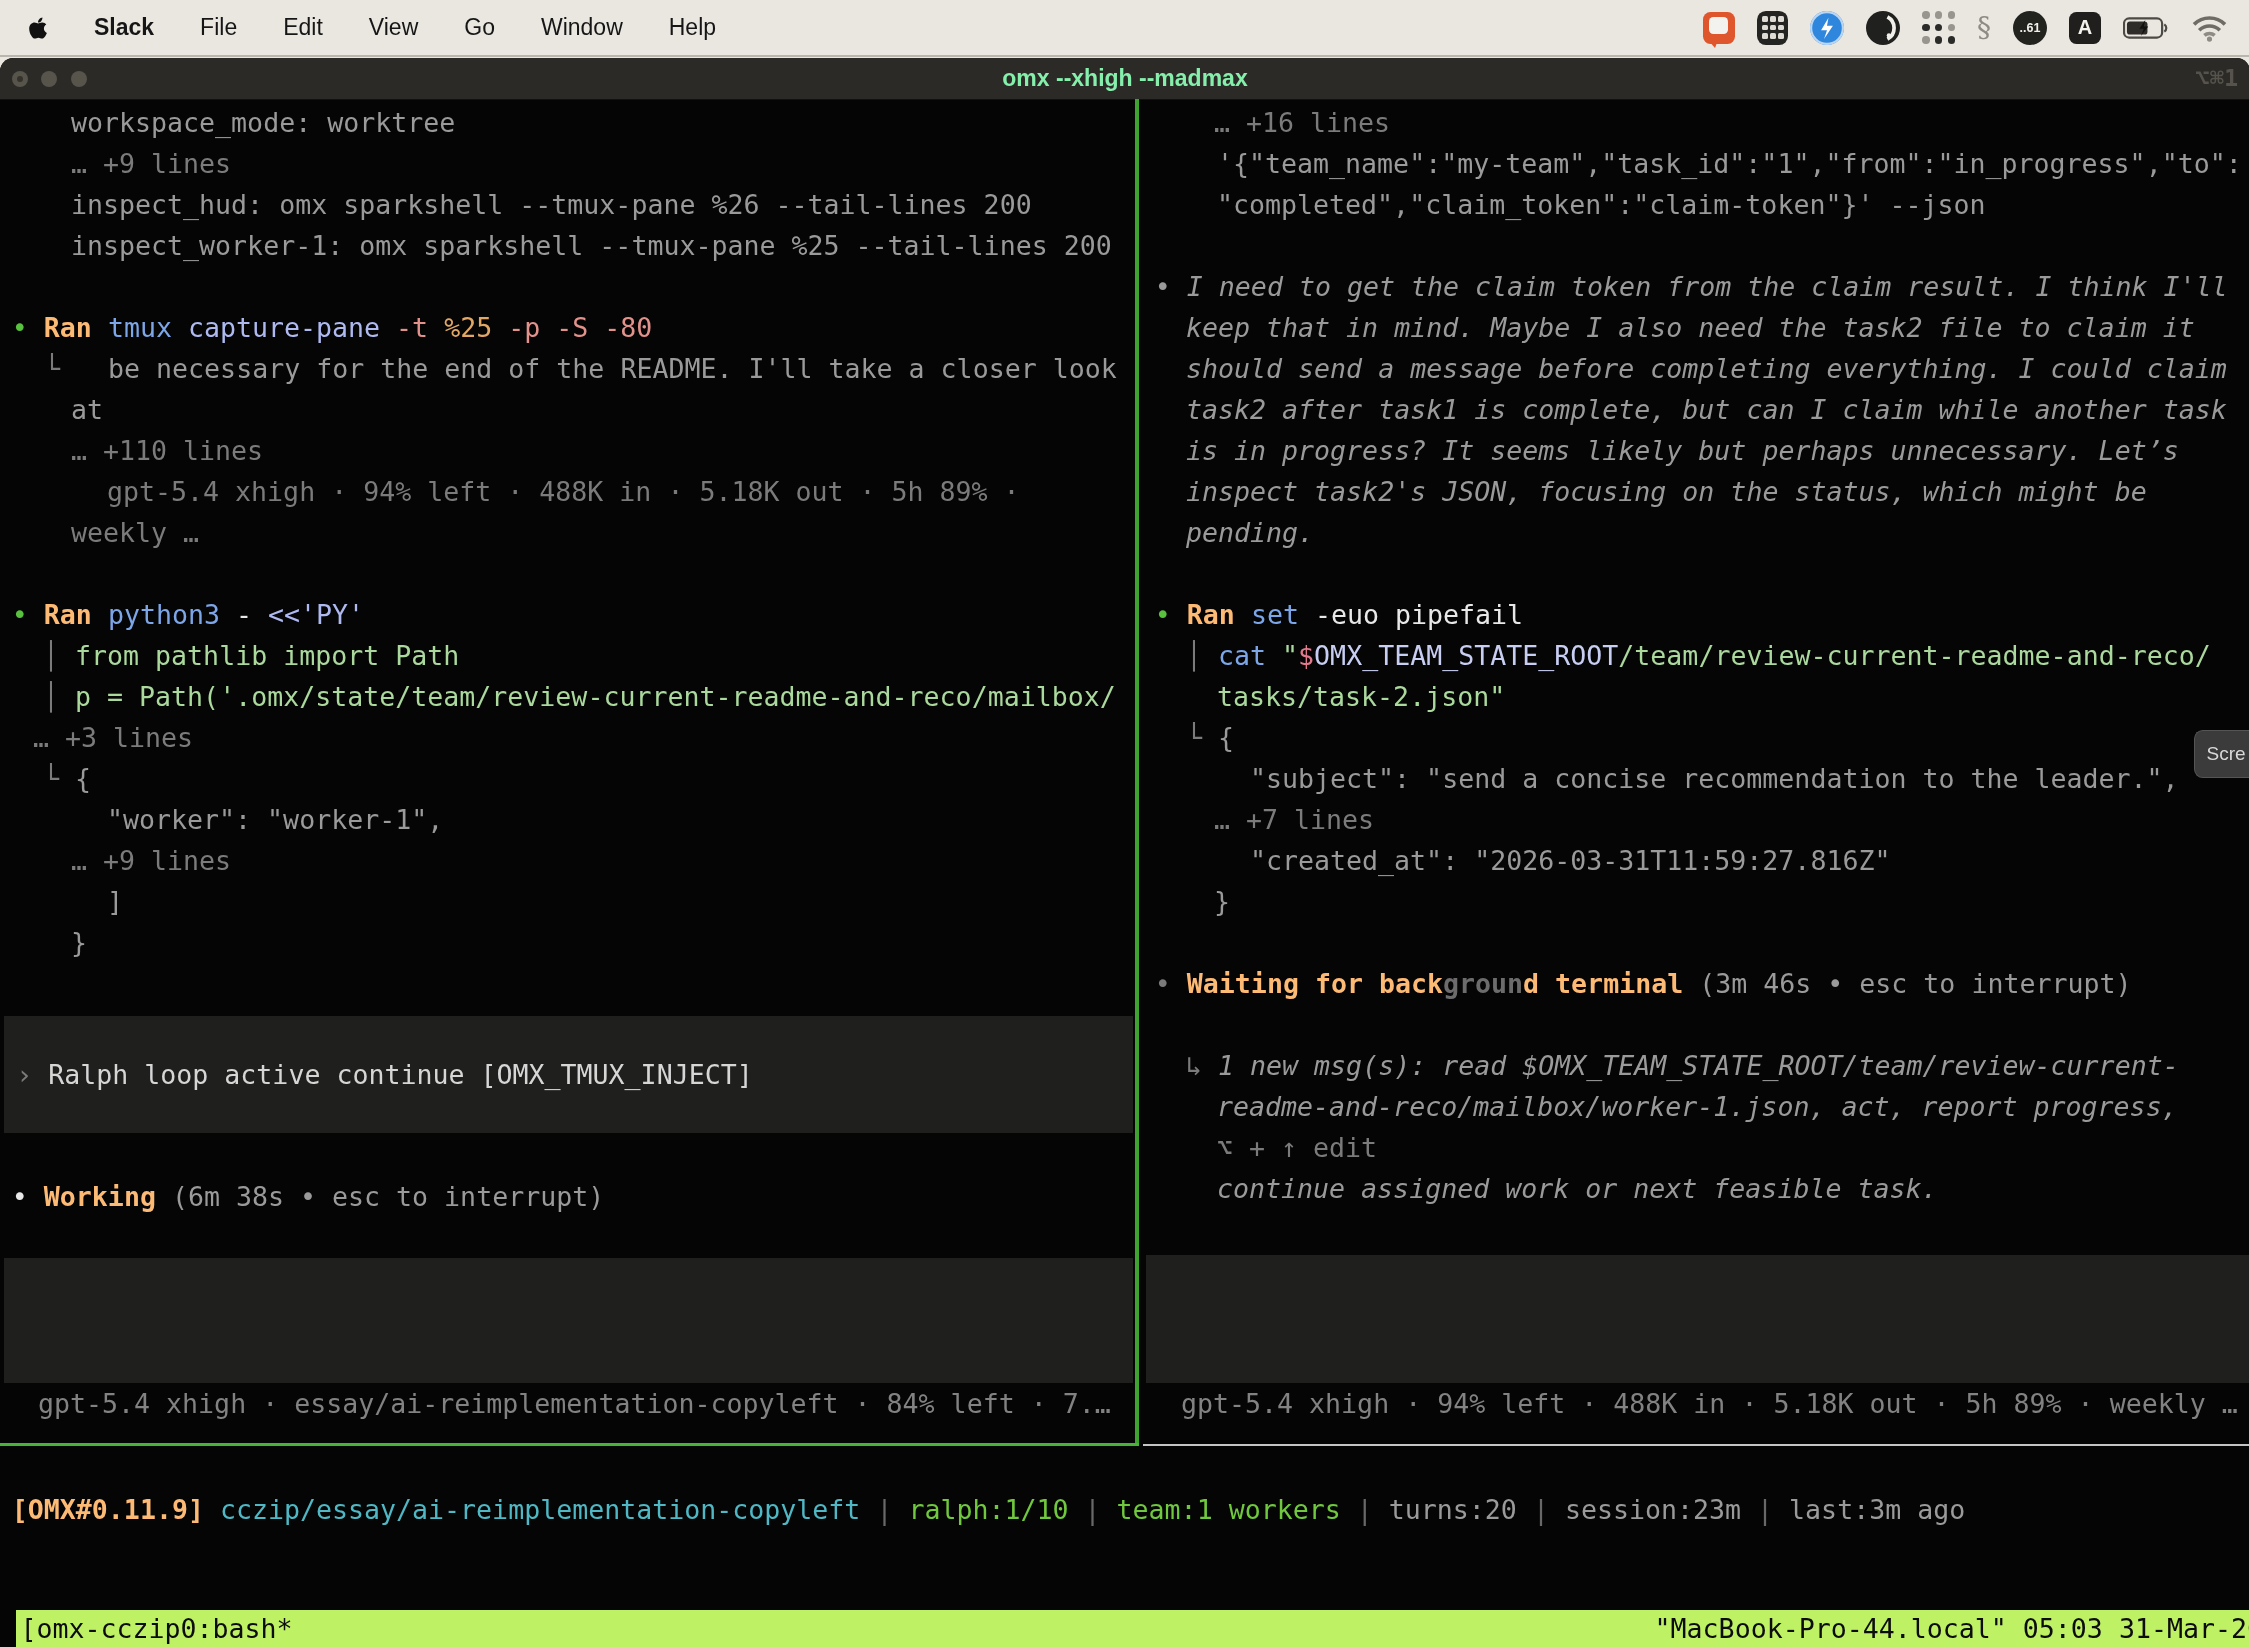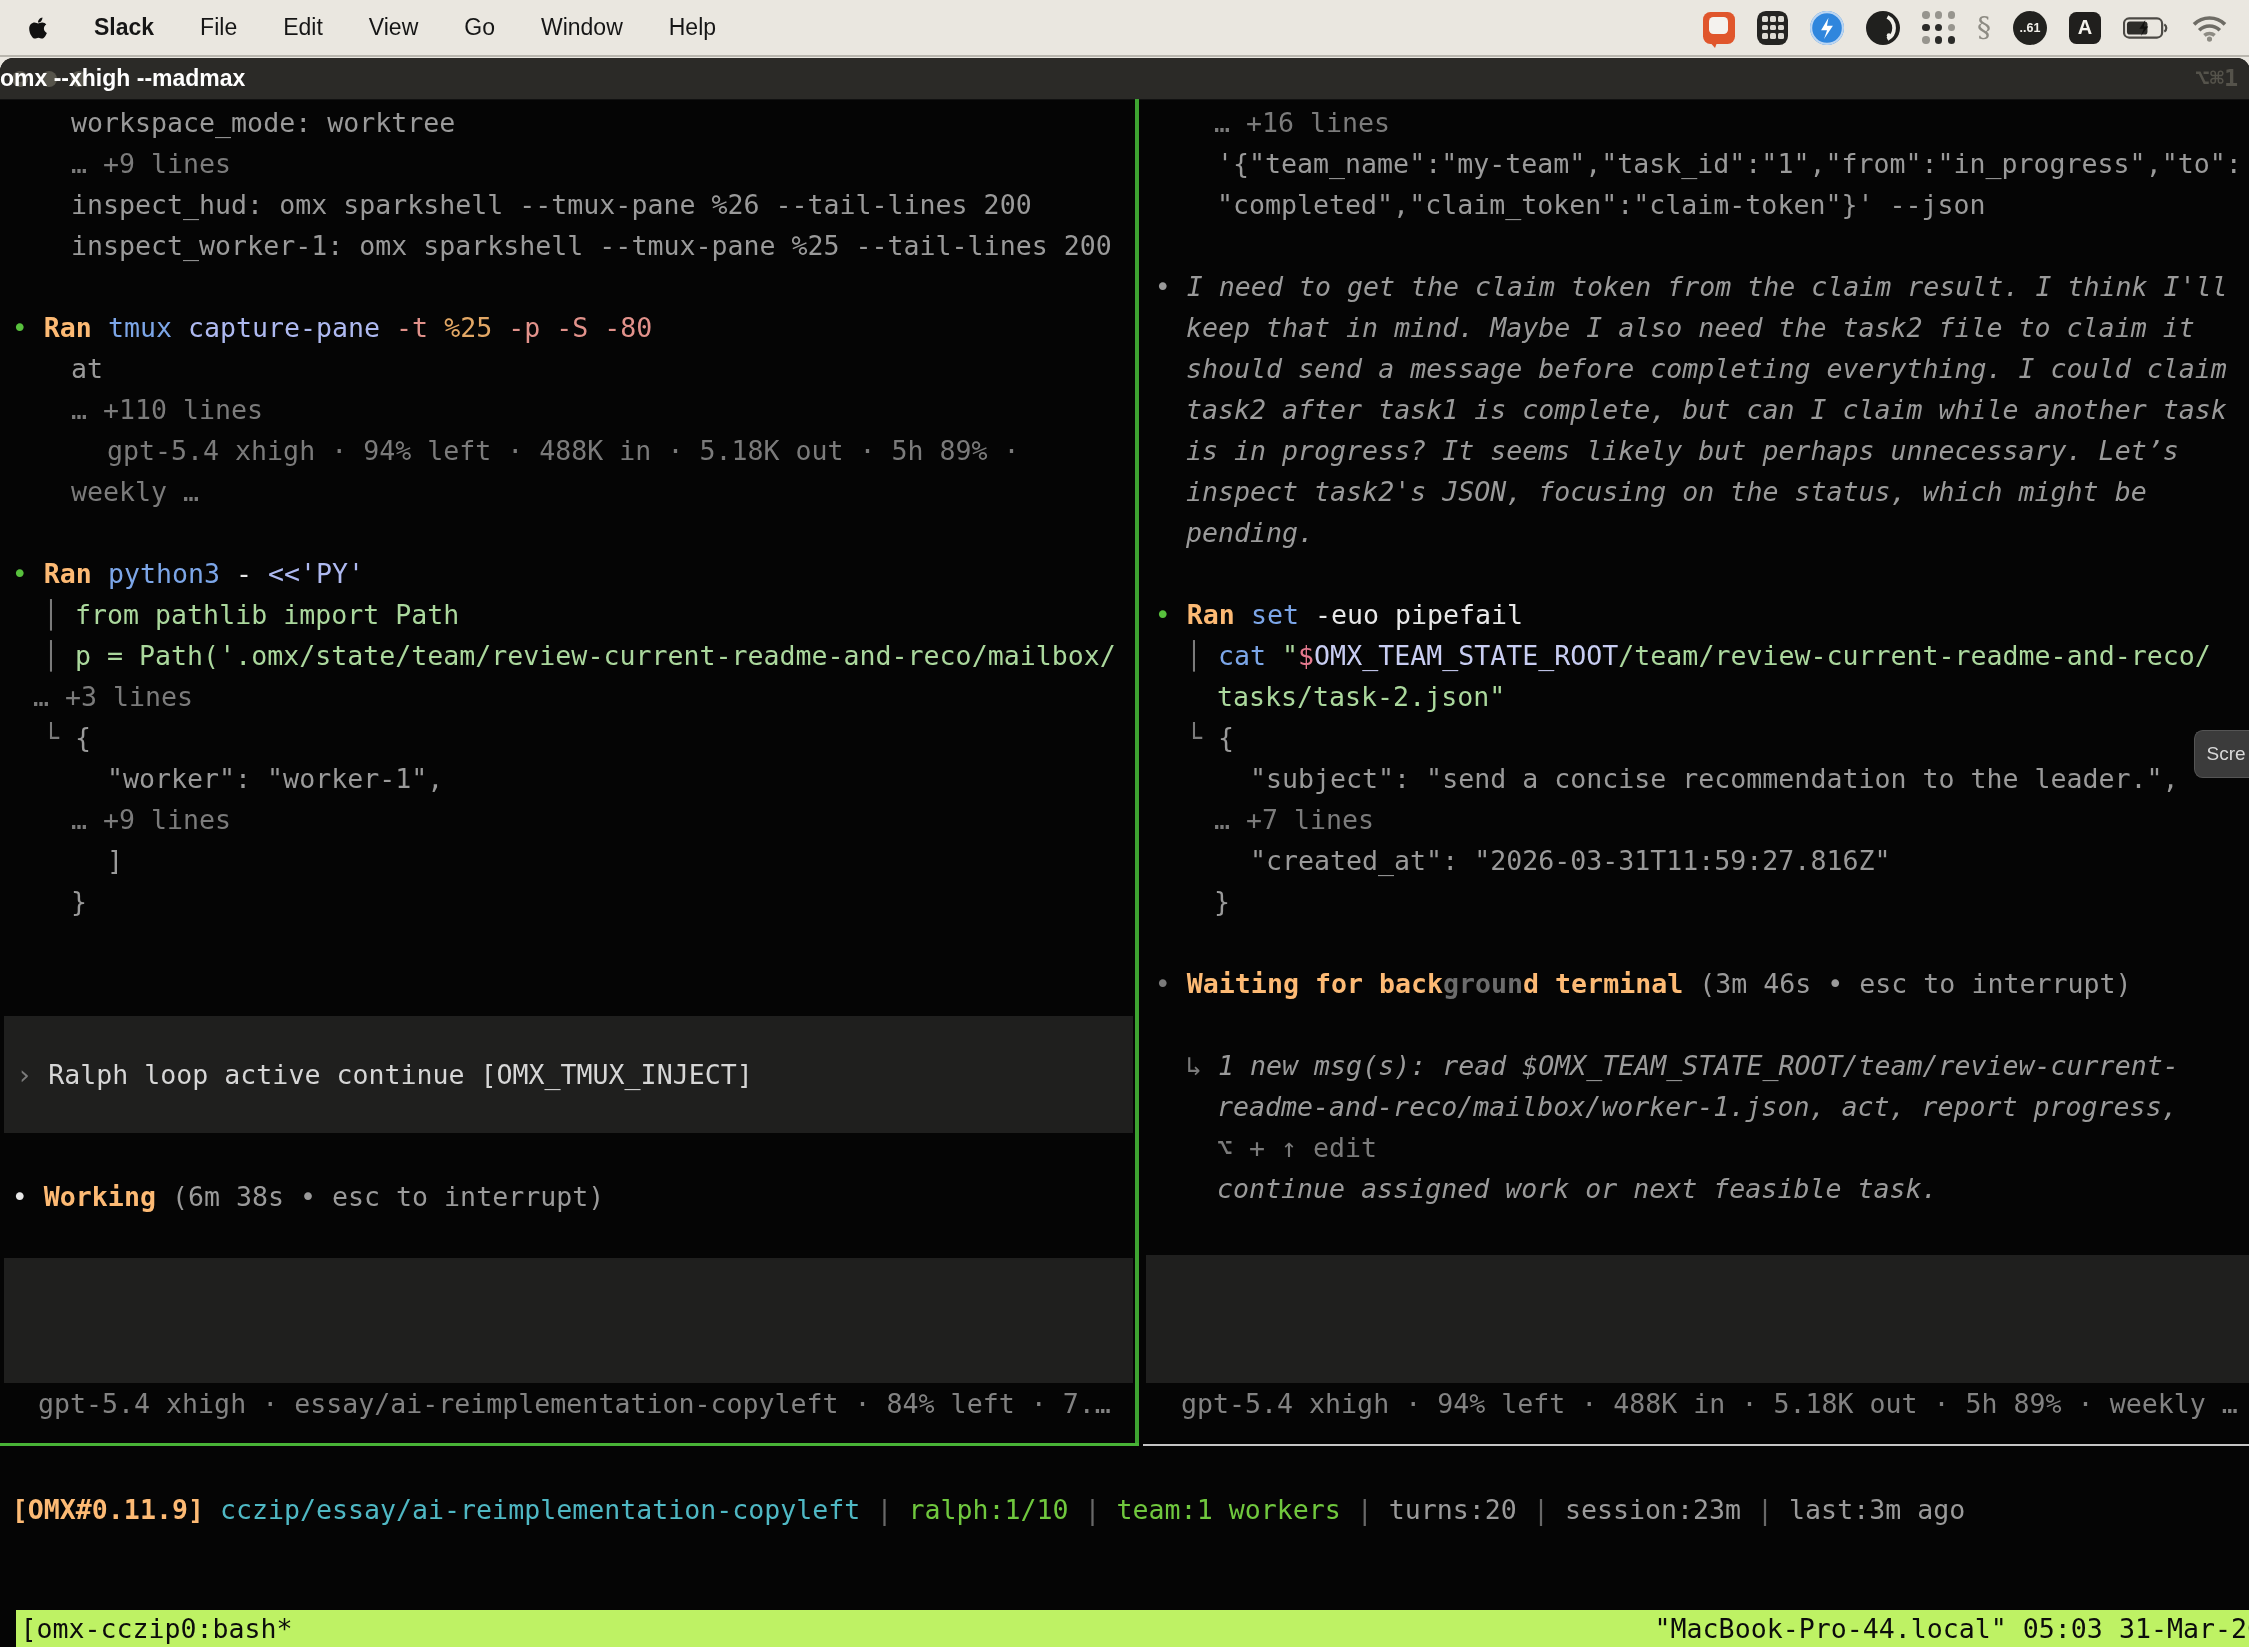--- a/index.html
+++ b/index.html
@@ -34,22 +34,22 @@
   .a-icon{width:32px;height:32px;border-radius:7.4px;background:#201f1d;color:#f4f2ec;display:flex;
       align-items:center;justify-content:center;font-weight:700;font-size:20px;
       font-family:"Liberation Sans",sans-serif;}
   .squiggle{font-size:28px;color:#8d8b83;font-family:"DejaVu Serif",serif;}
   
   .desktop-strip{position:absolute;left:0;top:55px;width:2250px;height:29.5px;background:#eae7e0;z-index:0;}
   .window{position:absolute;left:0;top:58px;width:2250px;height:1590px;background:#050505;
           border-radius:13.3px 13.3px 0 0;overflow:hidden;z-index:1;}
   .titlebar{position:absolute;left:0;top:0;width:100%;height:41px;background:#2b2a27;
             border-bottom:0.7px solid #111;}
-  .title-text{position:absolute;left:0;top:0;width:100%;height:51px;line-height:41px;
-            color:#ffffff;font-family:"Liberation Sans",sans-serif;font-size:23px;font-weight:600;}
+  .title-text{position:absolute;left:0;top:0;width:100%;height:51px;line-height:41px;text-align:center;
+            color:#86efac;font-family:"Liberation Sans",sans-serif;font-size:23px;font-weight:600;}
   .traffic{position:absolute;top:12.5px;width:16px;height:16px;border-radius:50%;background:#56544b;}
   .traffic.t1{left:11.8px;} .traffic.t2{left:41px;} .traffic.t3{left:71px;}
   .traffic.t1::after{content:"";position:absolute;left:5.2px;top:5.2px;width:5.9px;height:5.9px;border-radius:50%;background:#33322c;}
   .tb-shortcut{position:absolute;right:11.8px;top:0;height:41px;line-height:41px;color:#55534b;
             font-size:23.6px;font-weight:700;}
   
   .tline{height:41px;line-height:41px;font-size:26.6px;white-space:pre;overflow:hidden;}
   .seg{}
   .g{color:#9a9a9a;} .d{color:#7b7b7b;} .w{color:#e8e8e8;}
   .wb{color:#fdba74;font-weight:700;} .db{color:#6c6c6c;font-weight:700;}
@@ -183,20 +183,21 @@
     <span class="tb-shortcut">⌥⌘1</span>
   </div>
 
   <div class="pane-lines left-lines">
       <div class="tline" style="padding-left: 71px;"><span class="seg g">workspace_mode: worktree</span></div>
       <div class="tline" style="padding-left: 71px;"><span class="seg d">… +9 lines</span></div>
       <div class="tline" style="padding-left: 71px;"><span class="seg g">inspect_hud: omx sparkshell --tmux-pane %26 --tail-lines 200</span></div>
       <div class="tline" style="padding-left: 71px;"><span class="seg g">inspect_worker-1: omx sparkshell --tmux-pane %25 --tail-lines 200</span></div>
       <div class="tline" style="padding-left: 0px;"></div>
       <div class="tline" style="padding-left: 11.8px;"><span class="seg gb">• </span><span class="seg wb">Ran </span><span class="seg bl">tmux </span><span class="seg lv">capture-pane </span><span class="seg sa">-t </span><span class="seg or">%25 </span><span class="seg sa">-p </span><span class="seg sa">-S </span><span class="seg sa">-80</span></div>
+      <div class="tline" style="padding-left: 44px;"><span class="seg d">└   </span><span class="seg g">be necessary for the end of the README. I'll take a closer look</span></div>
       <div class="tline" style="padding-left: 71px;"><span class="seg g">at</span></div>
       <div class="tline" style="padding-left: 71px;"><span class="seg d">… +110 lines</span></div>
       <div class="tline" style="padding-left: 107px;"><span class="seg d">gpt-5.4 xhigh · 94% left · 488K in · 5.18K out · 5h 89% ·</span></div>
       <div class="tline" style="padding-left: 71px;"><span class="seg d">weekly …</span></div>
       <div class="tline" style="padding-left: 0px;"></div>
       <div class="tline" style="padding-left: 11.8px;"><span class="seg gb">• </span><span class="seg wb">Ran </span><span class="seg bl">python3 </span><span class="seg w">- </span><span class="seg lv">&lt;&lt;'PY'</span></div>
       <div class="tline" style="padding-left: 43px;"><span class="seg d">│ </span><span class="seg cg">from pathlib import Path</span></div>
       <div class="tline" style="padding-left: 43px;"><span class="seg d">│ </span><span class="seg cg">p = Path('.omx/state/team/review-current-readme-and-reco/mailbox/</span></div>
       <div class="tline" style="padding-left: 33px;"><span class="seg d">… +3 lines</span></div>
       <div class="tline" style="padding-left: 43px;"><span class="seg d">└ </span><span class="seg g">{</span></div>

